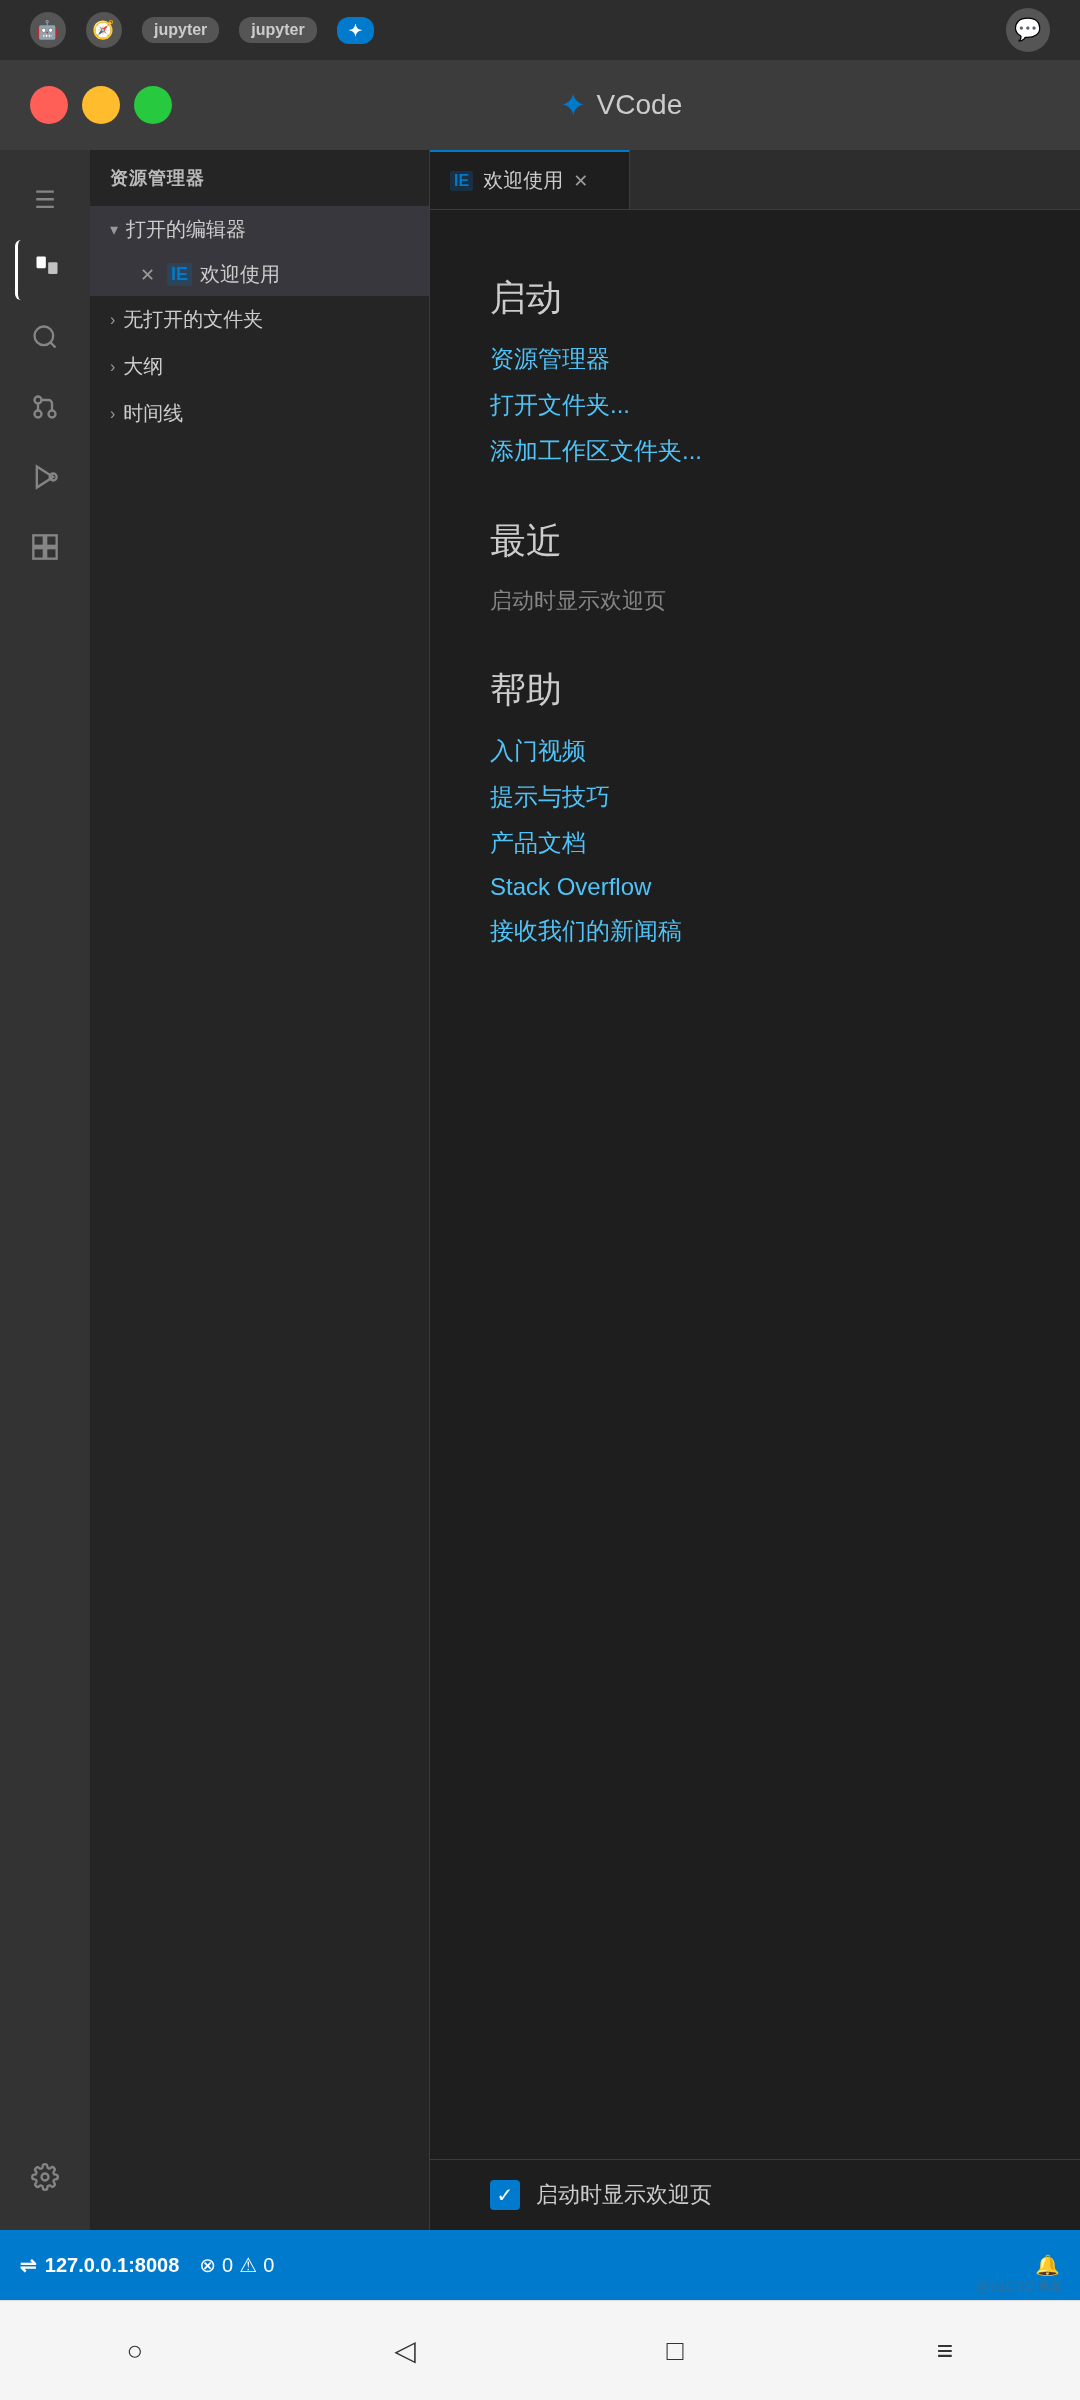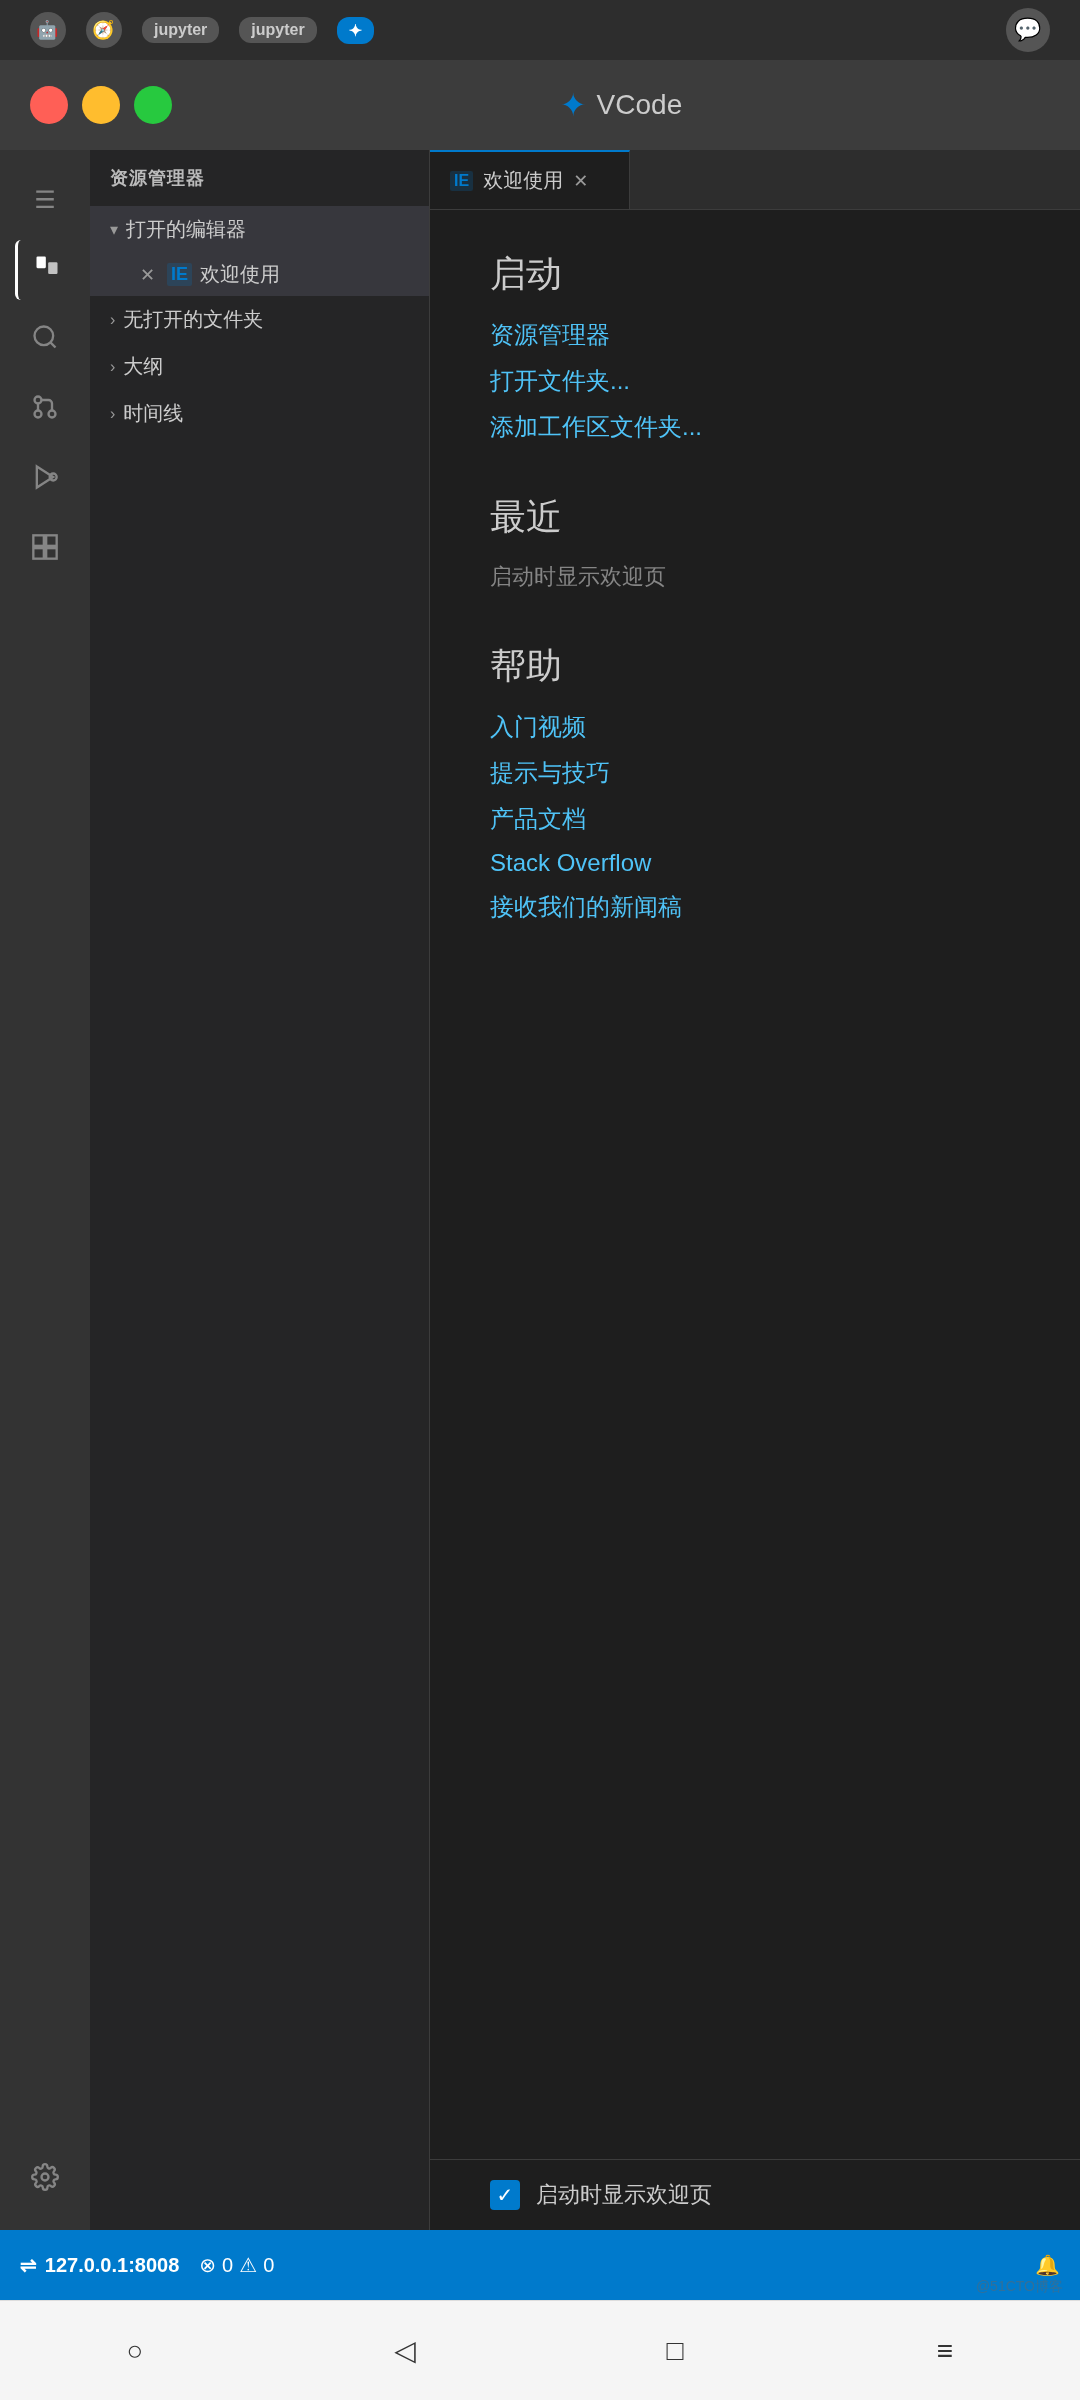--- a/index.html
+++ b/index.html
@@ -245,21 +245,21 @@
     }
     .tab-close {
       color: #999;
       font-size: 18px;
       cursor: pointer;
     }
 
     
     .welcome-content {
       flex: 1;
-      padding: 40px 60px;
+      padding: 64px 60px;
       overflow-y: auto;
       color: #cccccc;
     }
     .welcome-section {
       margin-bottom: 50px;
     }
     .welcome-section-title {
       font-size: 36px;
       color: #cccccc;
       margin-bottom: 20px;

